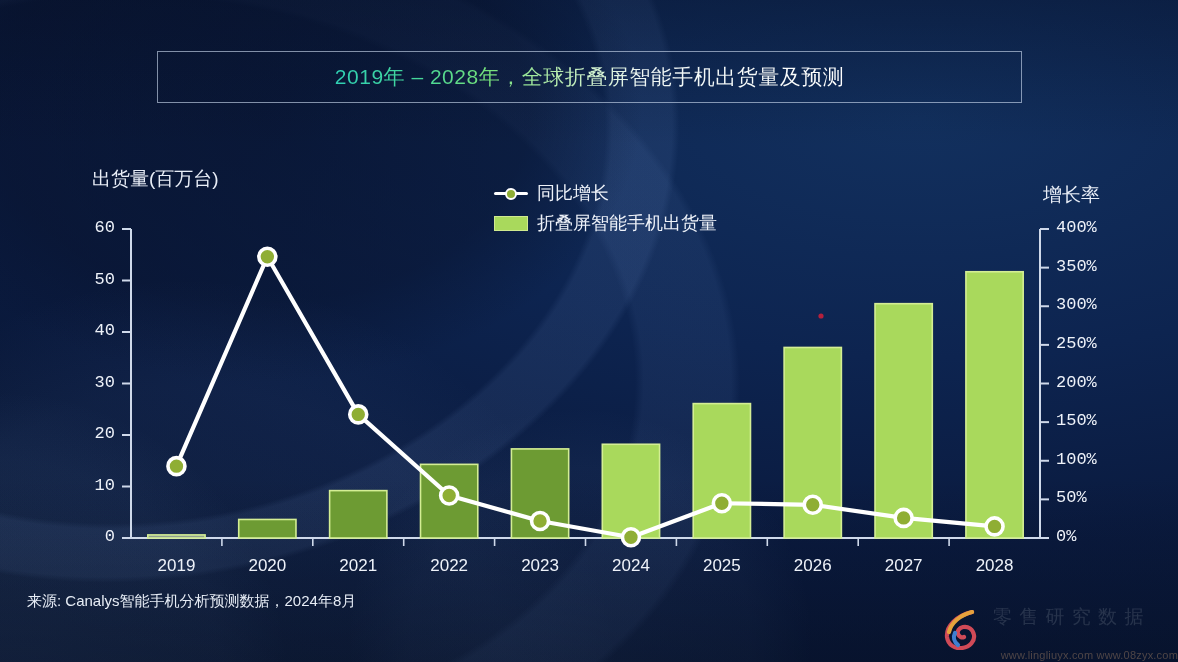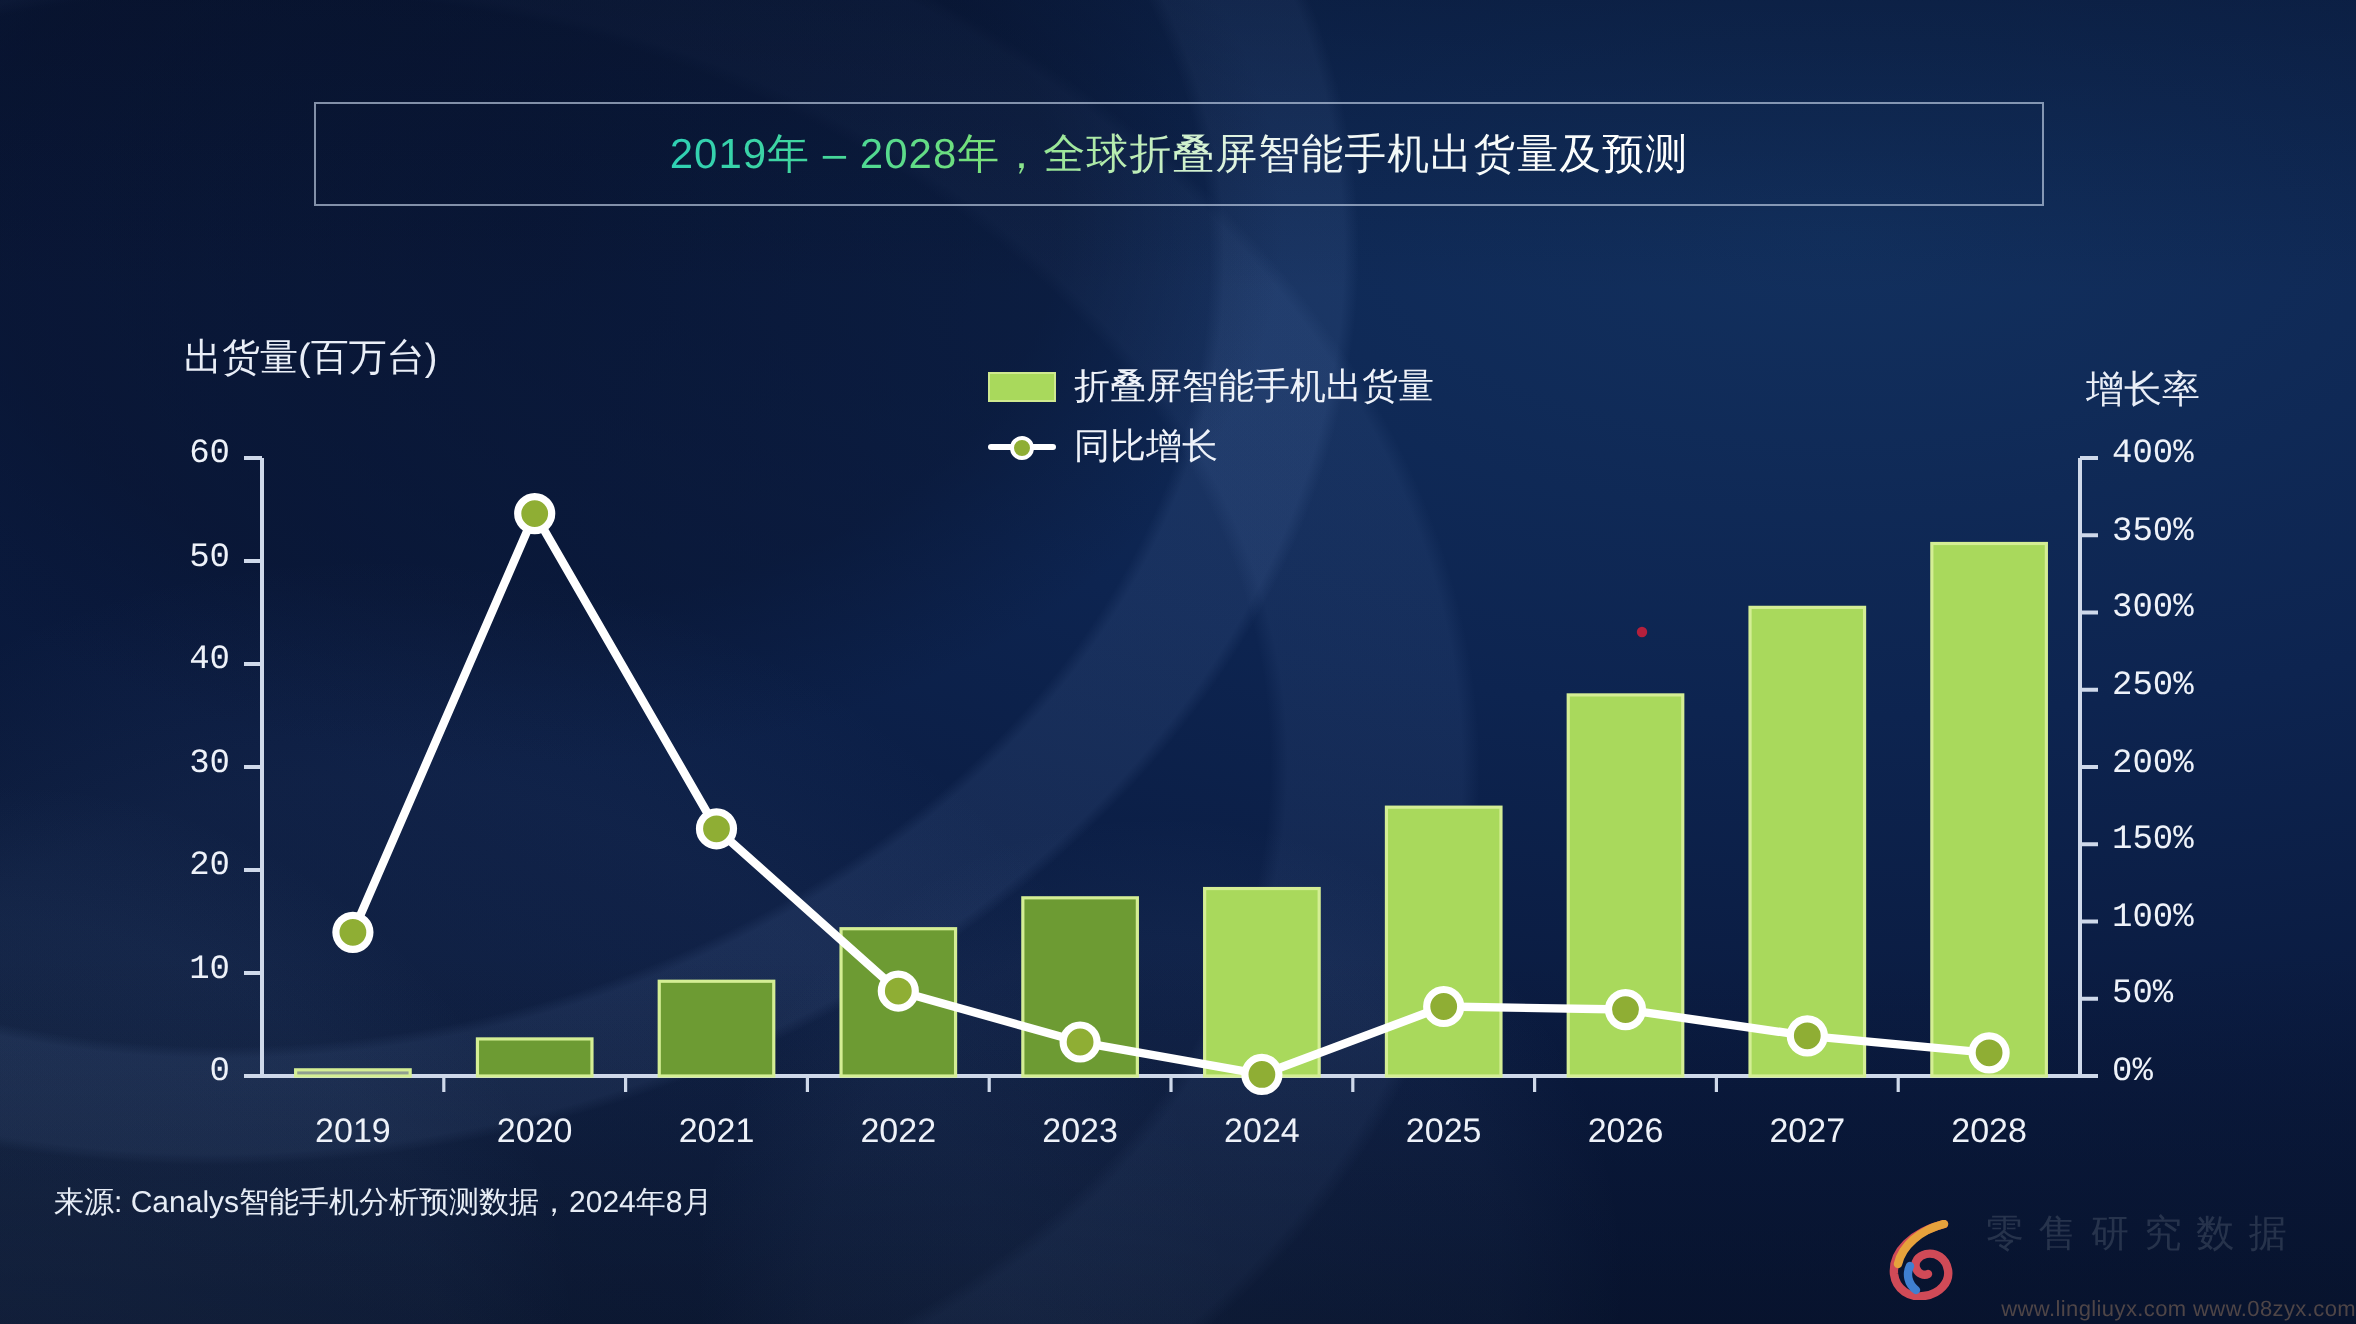--- a/index.html
+++ b/index.html
@@ -136,26 +136,26 @@
 
   <div id="title-box">
     <div id="title-text">2019年 – 2028年，全球折叠屏智能手机出货量及预测</div>
   </div>
 
   <div class="axis-title" id="y-left-title">出货量(百万台)</div>
   <div class="axis-title" id="y-right-title">增长率</div>
 
   <div id="legend">
     <div class="legend-row">
+      <span class="legend-line"></span>
+      <span class="legend-label">同比增长</span>
+    </div>
+    <div class="legend-row">
       <span class="legend-swatch"></span>
       <span class="legend-label">折叠屏智能手机出货量</span>
-    </div>
-    <div class="legend-row">
-      <span class="legend-line"></span>
-      <span class="legend-label">同比增长</span>
     </div>
   </div>
 
   <div id="plot"><svg width="1178" height="662">
         <line x1="131" y1="229" x2="131" y2="538" stroke="#cfd9ea" stroke-width="2"></line>
         <line x1="1040" y1="229" x2="1040" y2="538" stroke="#cfd9ea" stroke-width="2"></line>
         <line x1="131" y1="538" x2="1040" y2="538" stroke="#cfd9ea" stroke-width="2"></line>
         <line x1="122" y1="538" x2="131" y2="538" stroke="#cfd9ea" stroke-width="2"></line>
         <line x1="122" y1="486.5" x2="131" y2="486.5" stroke="#cfd9ea" stroke-width="2"></line>
         <line x1="122" y1="435" x2="131" y2="435" stroke="#cfd9ea" stroke-width="2"></line>

